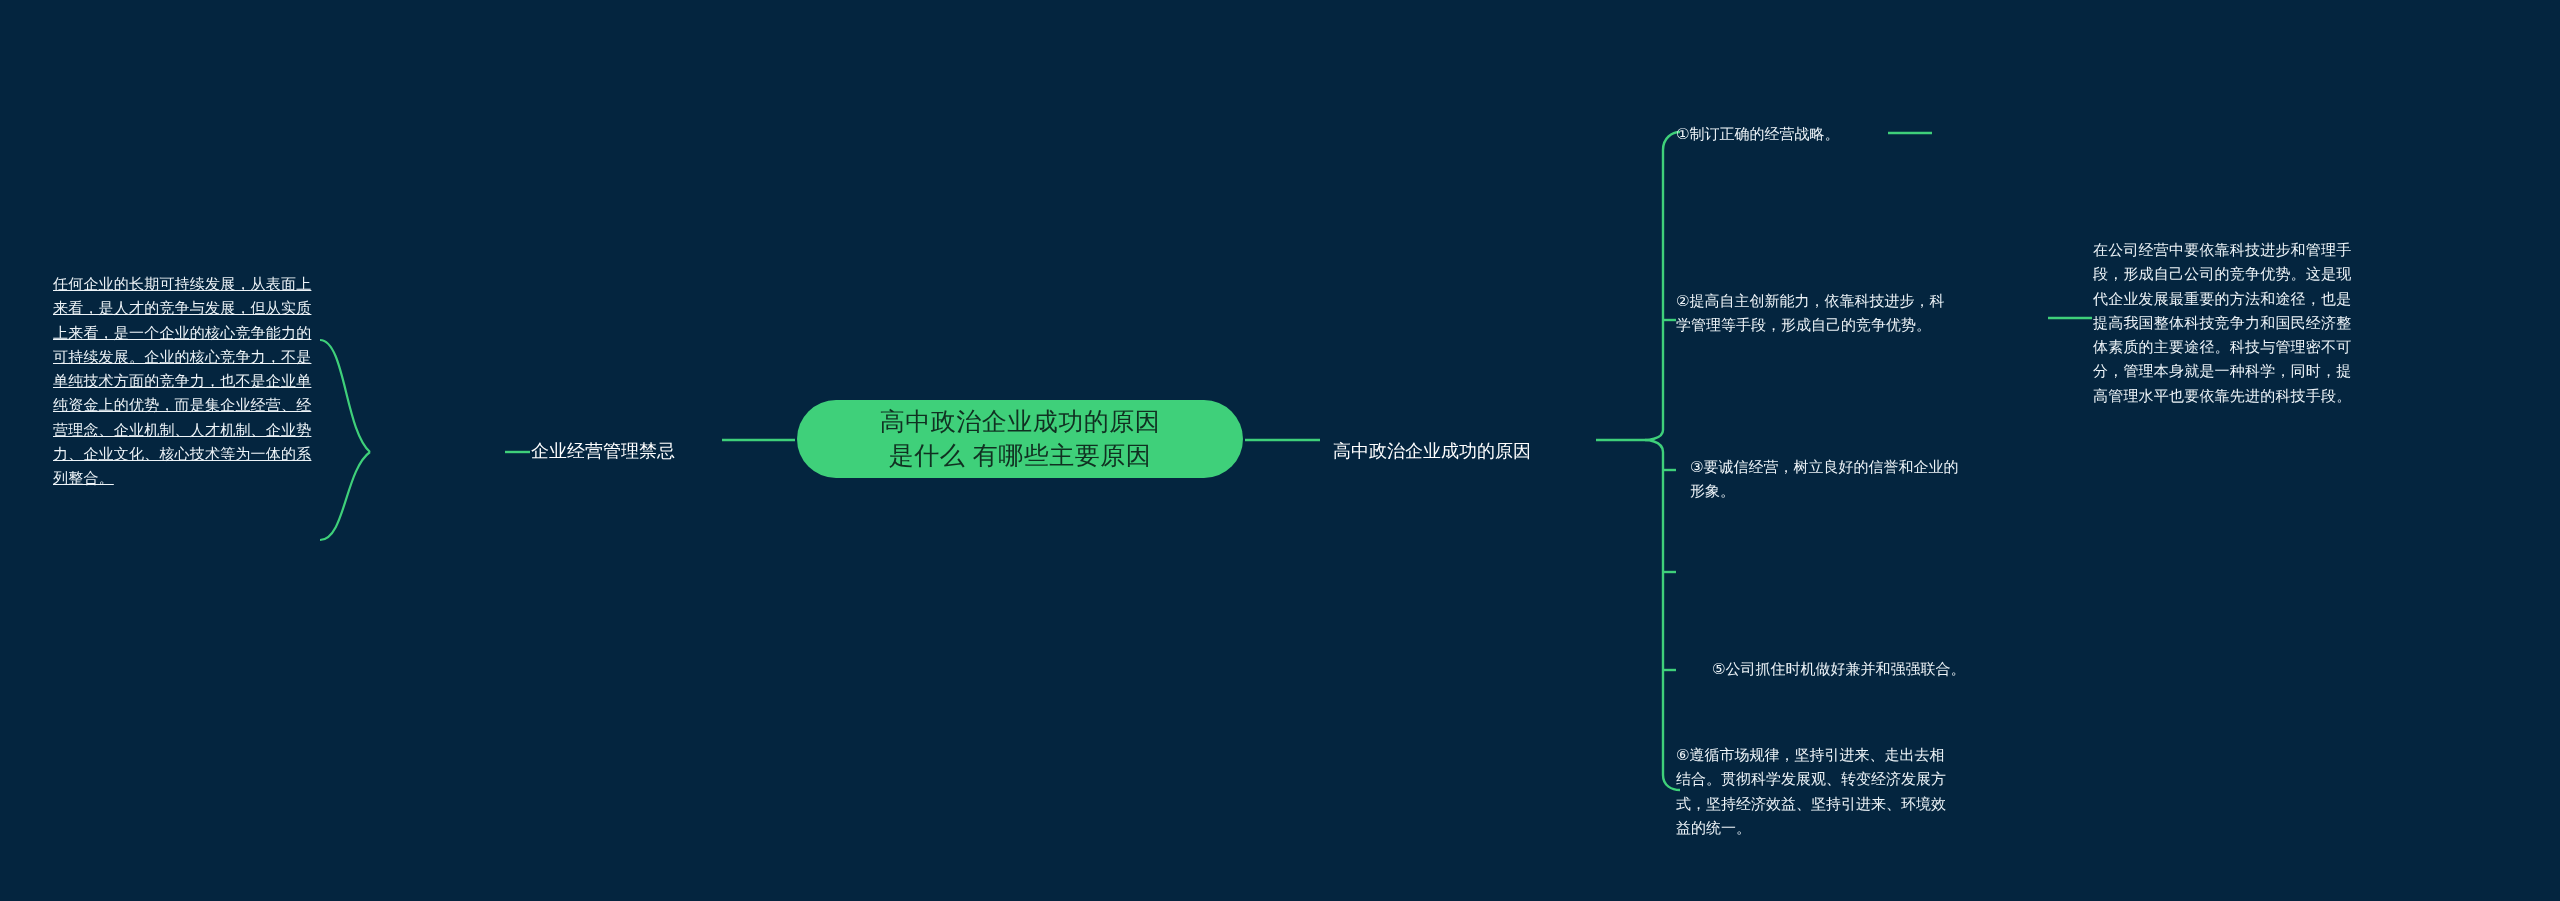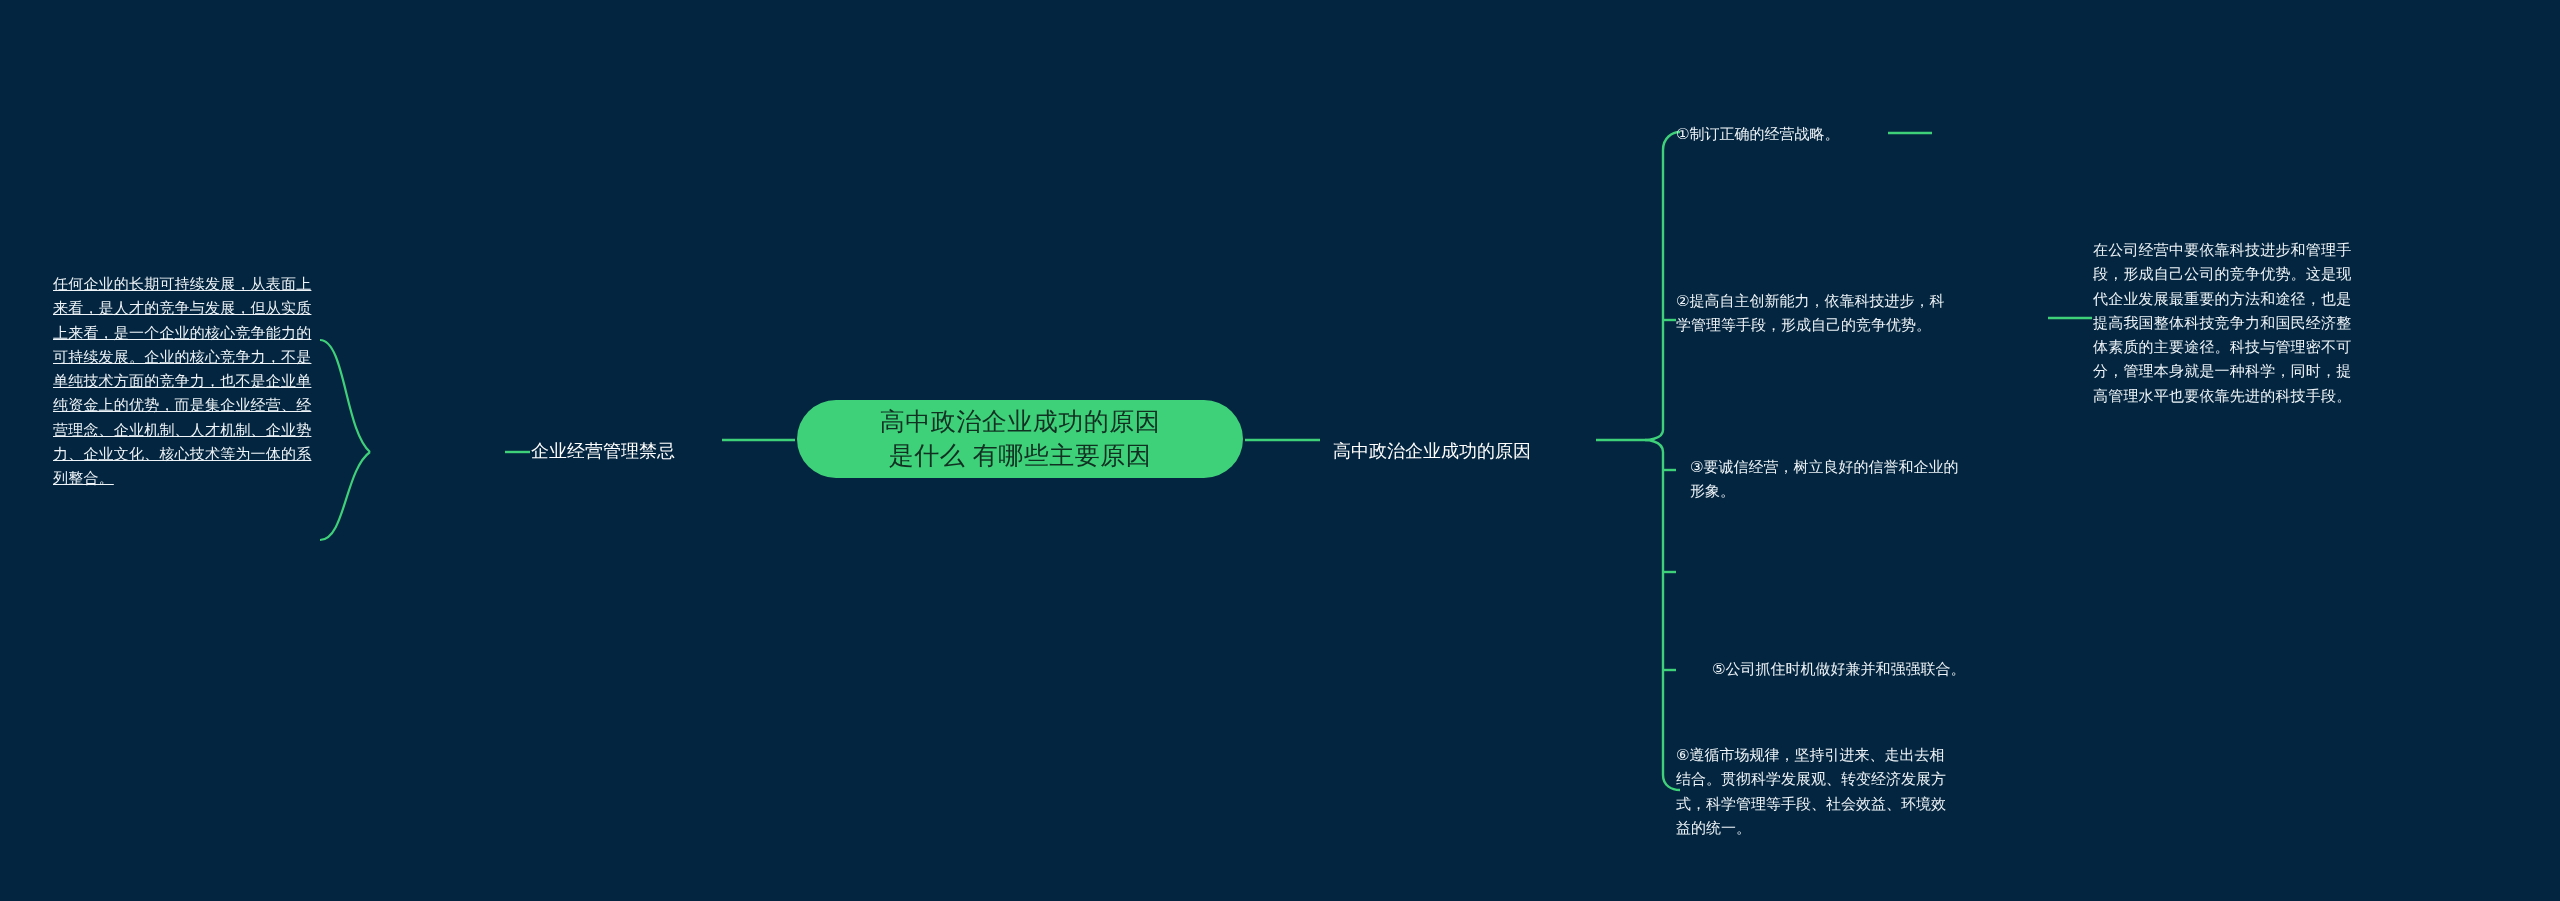--- a/index.html
+++ b/index.html
@@ -105,17 +105,17 @@
 
 
   <div class="node label" id="left-branch-label">企业经营管理禁忌</div>
 
   <div class="node label" id="right-branch-label">高中政治企业成功的原因</div>
 
   <div class="node item" id="item-1">①制订正确的经营战略。</div>
   <div class="node item" id="item-2">②提高自主创新能力，依靠科技进步，科学管理等手段，形成自己的竞争优势。</div>
   <div class="node item" id="item-3">③要诚信经营，树立良好的信誉和企业的形象。</div>
   <div class="node item" id="item-5">⑤公司抓住时机做好兼并和强强联合。</div>
-  <div class="node item" id="item-6">⑥遵循市场规律，坚持引进来、走出去相结合。贯彻科学发展观、转变经济发展方式，科学管理等手段、社会效益、环境效益的统一。</div>
+  <div class="node item" id="item-6">⑥遵循市场规律，坚持引进来、走出去相结合。贯彻科学发展观、转变经济发展方式，坚持经济效益、坚持引进来、环境效益的统一。</div>
 
   <div class="node para" id="detail-2">在公司经营中要依靠科技进步和管理手段，形成自己公司的竞争优势。这是现代企业发展最重要的方法和途径，也是提高我国整体科技竞争力和国民经济整体素质的主要途径。科技与管理密不可分，管理本身就是一种科学，同时，提高管理水平也要依靠先进的科技手段。</div>
 
 </div>
 
 </body></html>

